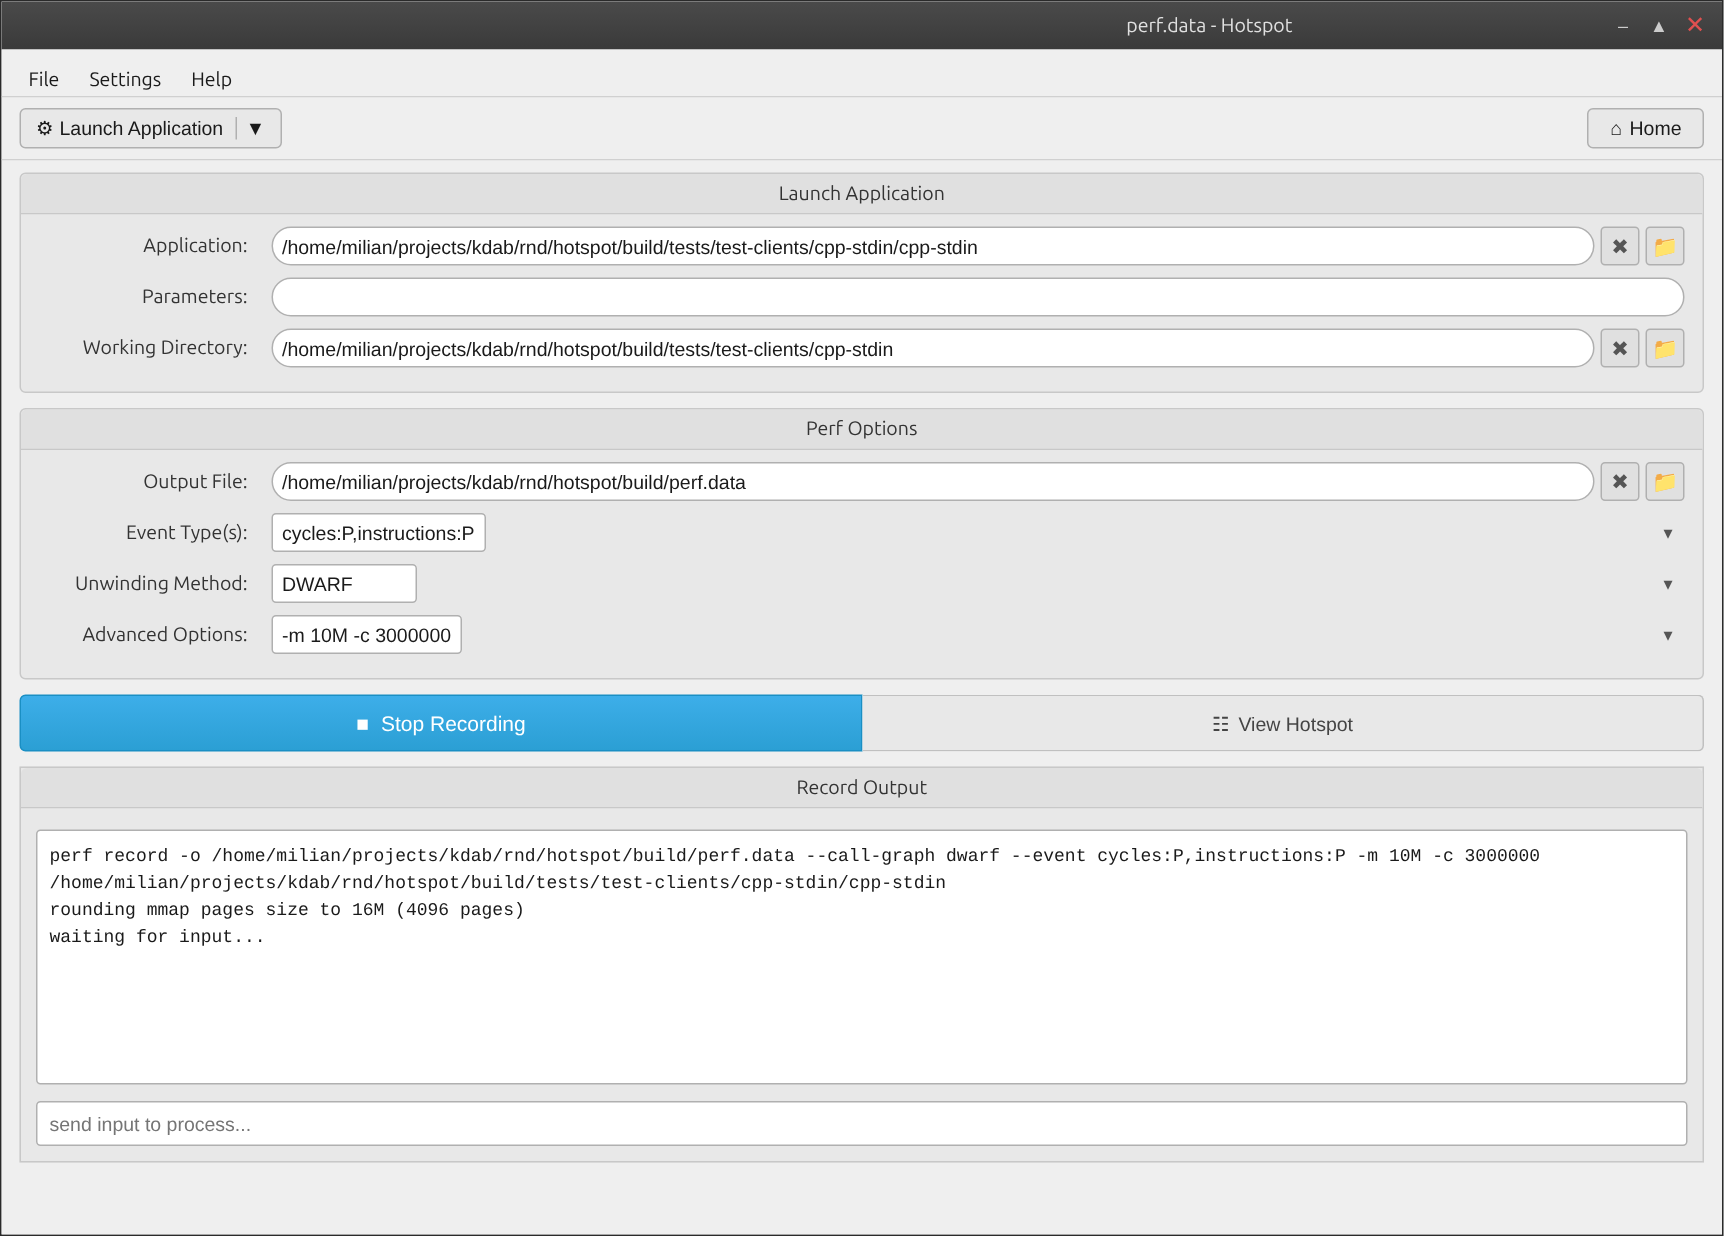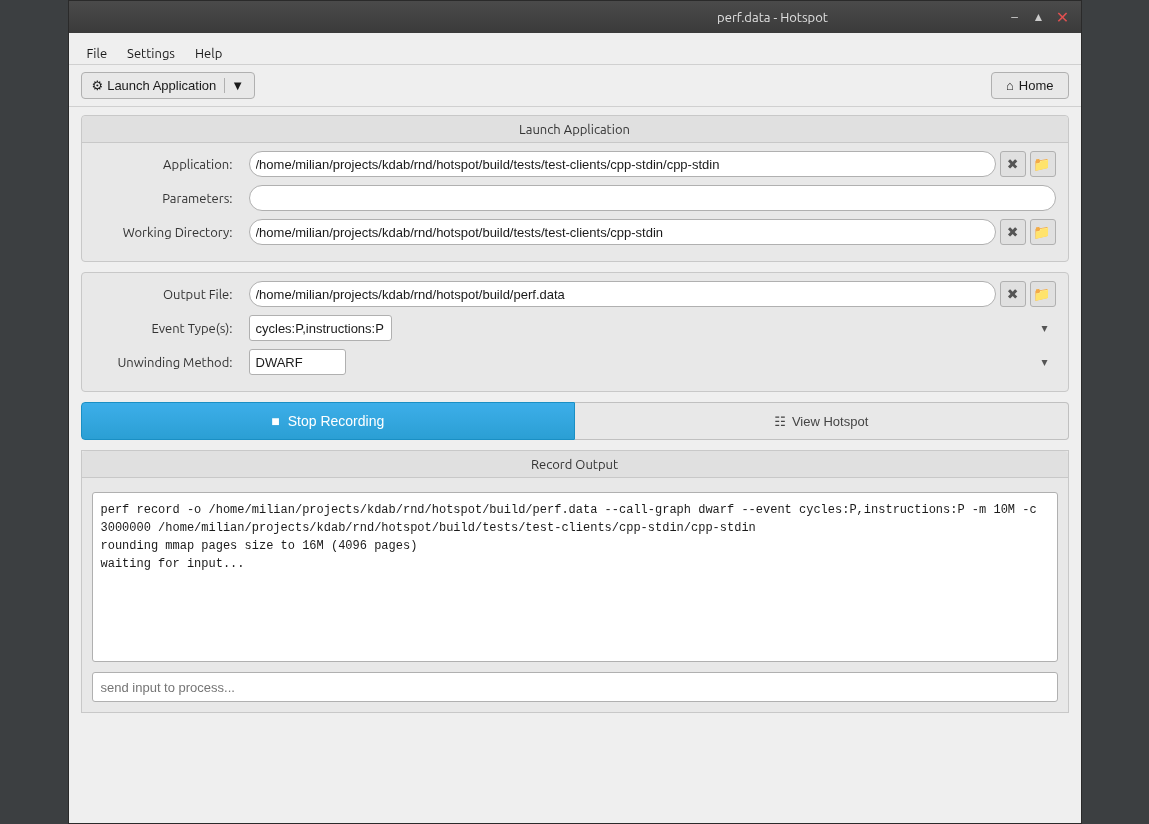--- a/index.html
+++ b/index.html
@@ -8,21 +8,21 @@
       font-family: 'Segoe UI', Ubuntu, sans-serif;
       font-size: 13px;
       background: #3c3f41;
       display: flex;
       justify-content: center;
       align-items: center;
       min-height: 100vh;
     }
 
     .window {
-      width: 1014px;
+      width: 1149px;
       height: 824px;
       background: #efefef;
       border: 1px solid #2a2a2a;
       display: flex;
       flex-direction: column;
       overflow: hidden;
     }
 
     
     .titlebar {
@@ -391,20 +391,21 @@
             <input class="form-input" type="text" value="/home/milian/projects/kdab/rnd/hotspot/build/tests/test-clients/cpp-stdin" style="">
             <div class="icon-btn">✖</div>
             <div class="icon-btn">📁</div>
           </div>
         </div>
 
       </div>
     </div>
 
     <div class="section-panel">
+      <div class="section-title">Perf Options</div>
       <div class="section-body">
 
         <div class="form-row">
           <div class="form-label">Output File:</div>
           <div class="form-input-wrap">
             <input class="form-input" type="text" value="/home/milian/projects/kdab/rnd/hotspot/build/perf.data" style="">
             <div class="icon-btn">✖</div>
             <div class="icon-btn">📁</div>
           </div>
         </div>
@@ -425,20 +426,30 @@
           <div class="form-input-wrap">
             <div class="select-wrap">
               <select class="form-select">
                 <option>DWARF</option>
                 <option>Frame Pointer</option>
               </select>
             </div>
           </div>
         </div>
 
+        <div class="form-row">
+          <div class="form-label">Advanced Options:</div>
+          <div class="form-input-wrap">
+            <div class="select-wrap">
+              <select class="form-select">
+                <option>-m 10M -c 3000000</option>
+              </select>
+            </div>
+          </div>
+        </div>
 
       </div>
     </div>
 
     <div class="action-bar">
       <button class="stop-btn">
         <span>■</span>
         <span>Stop Recording</span>
       </button>
       <button class="view-results-btn">

